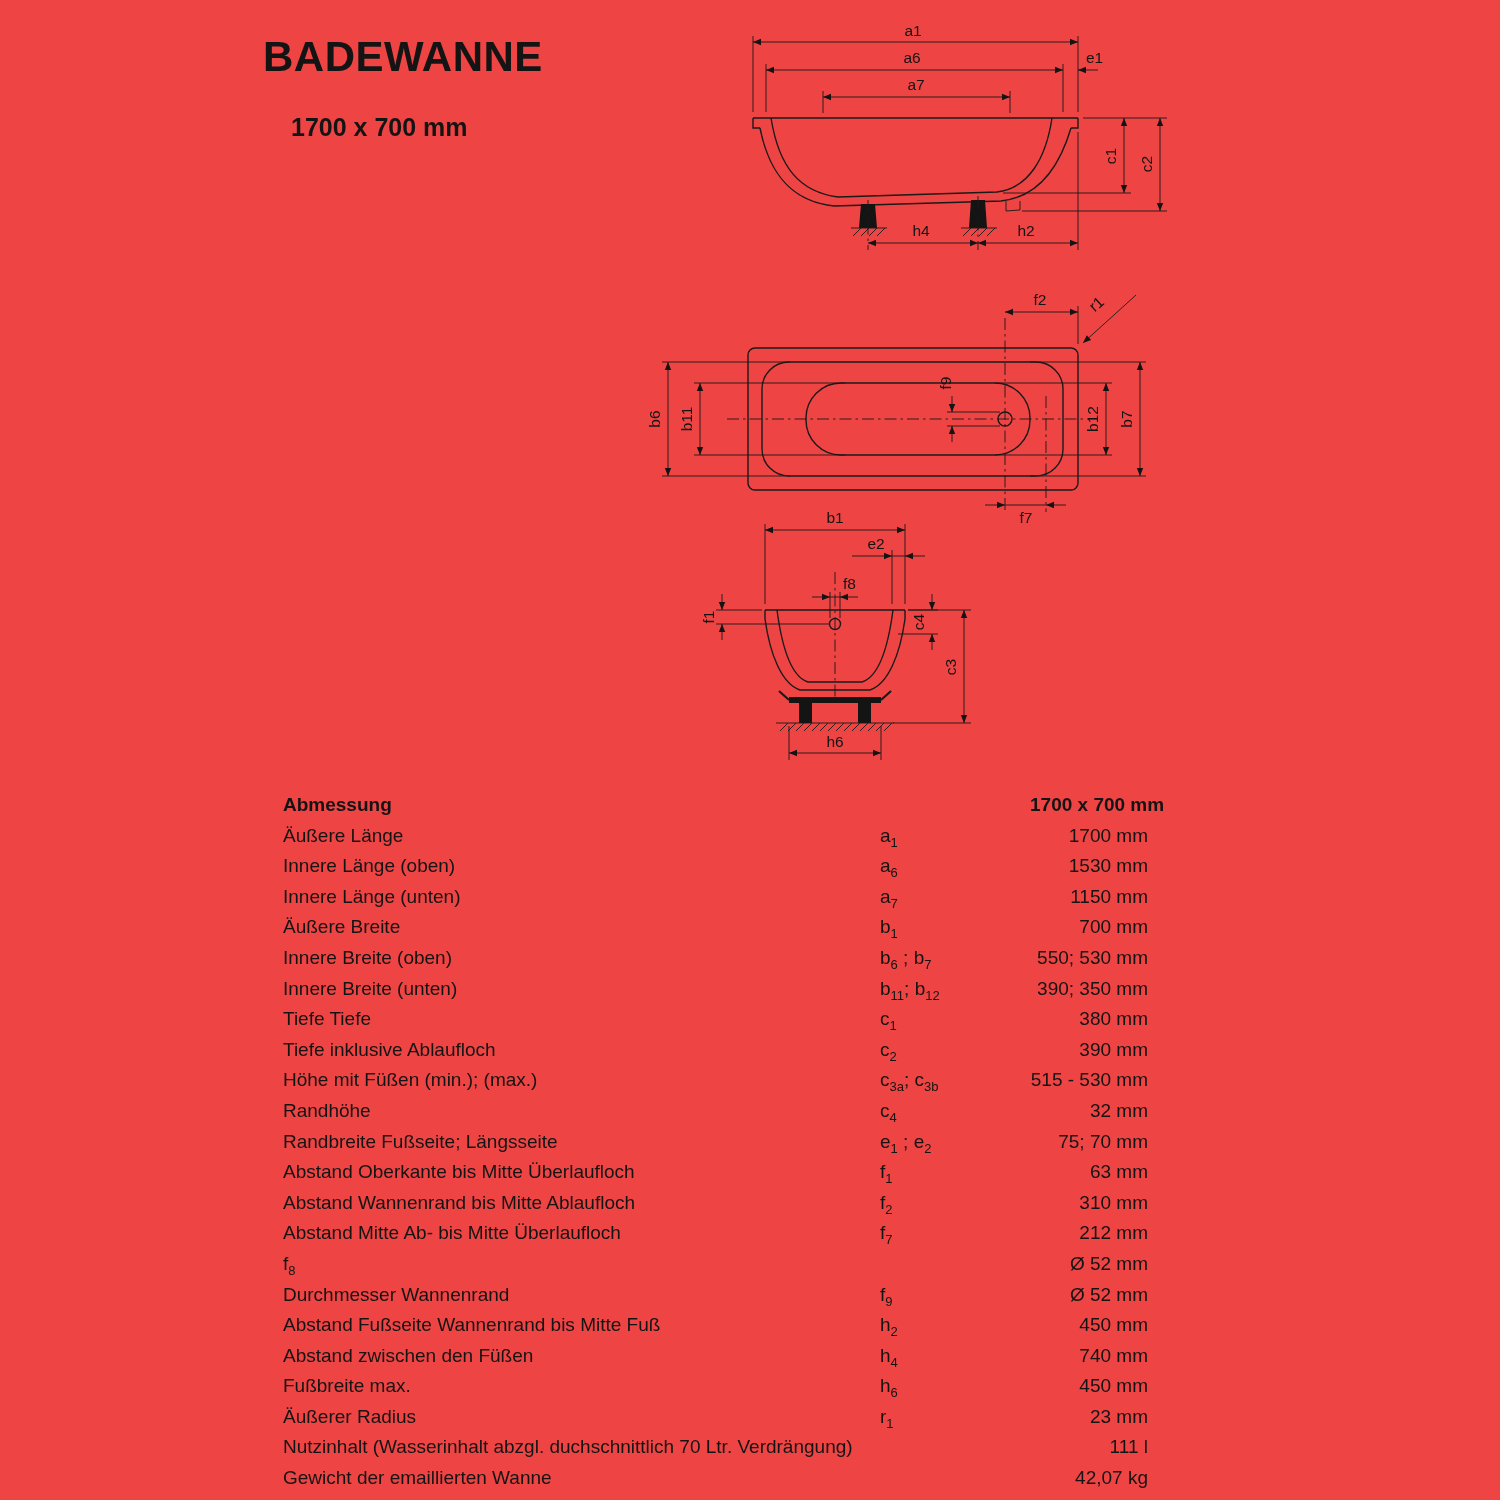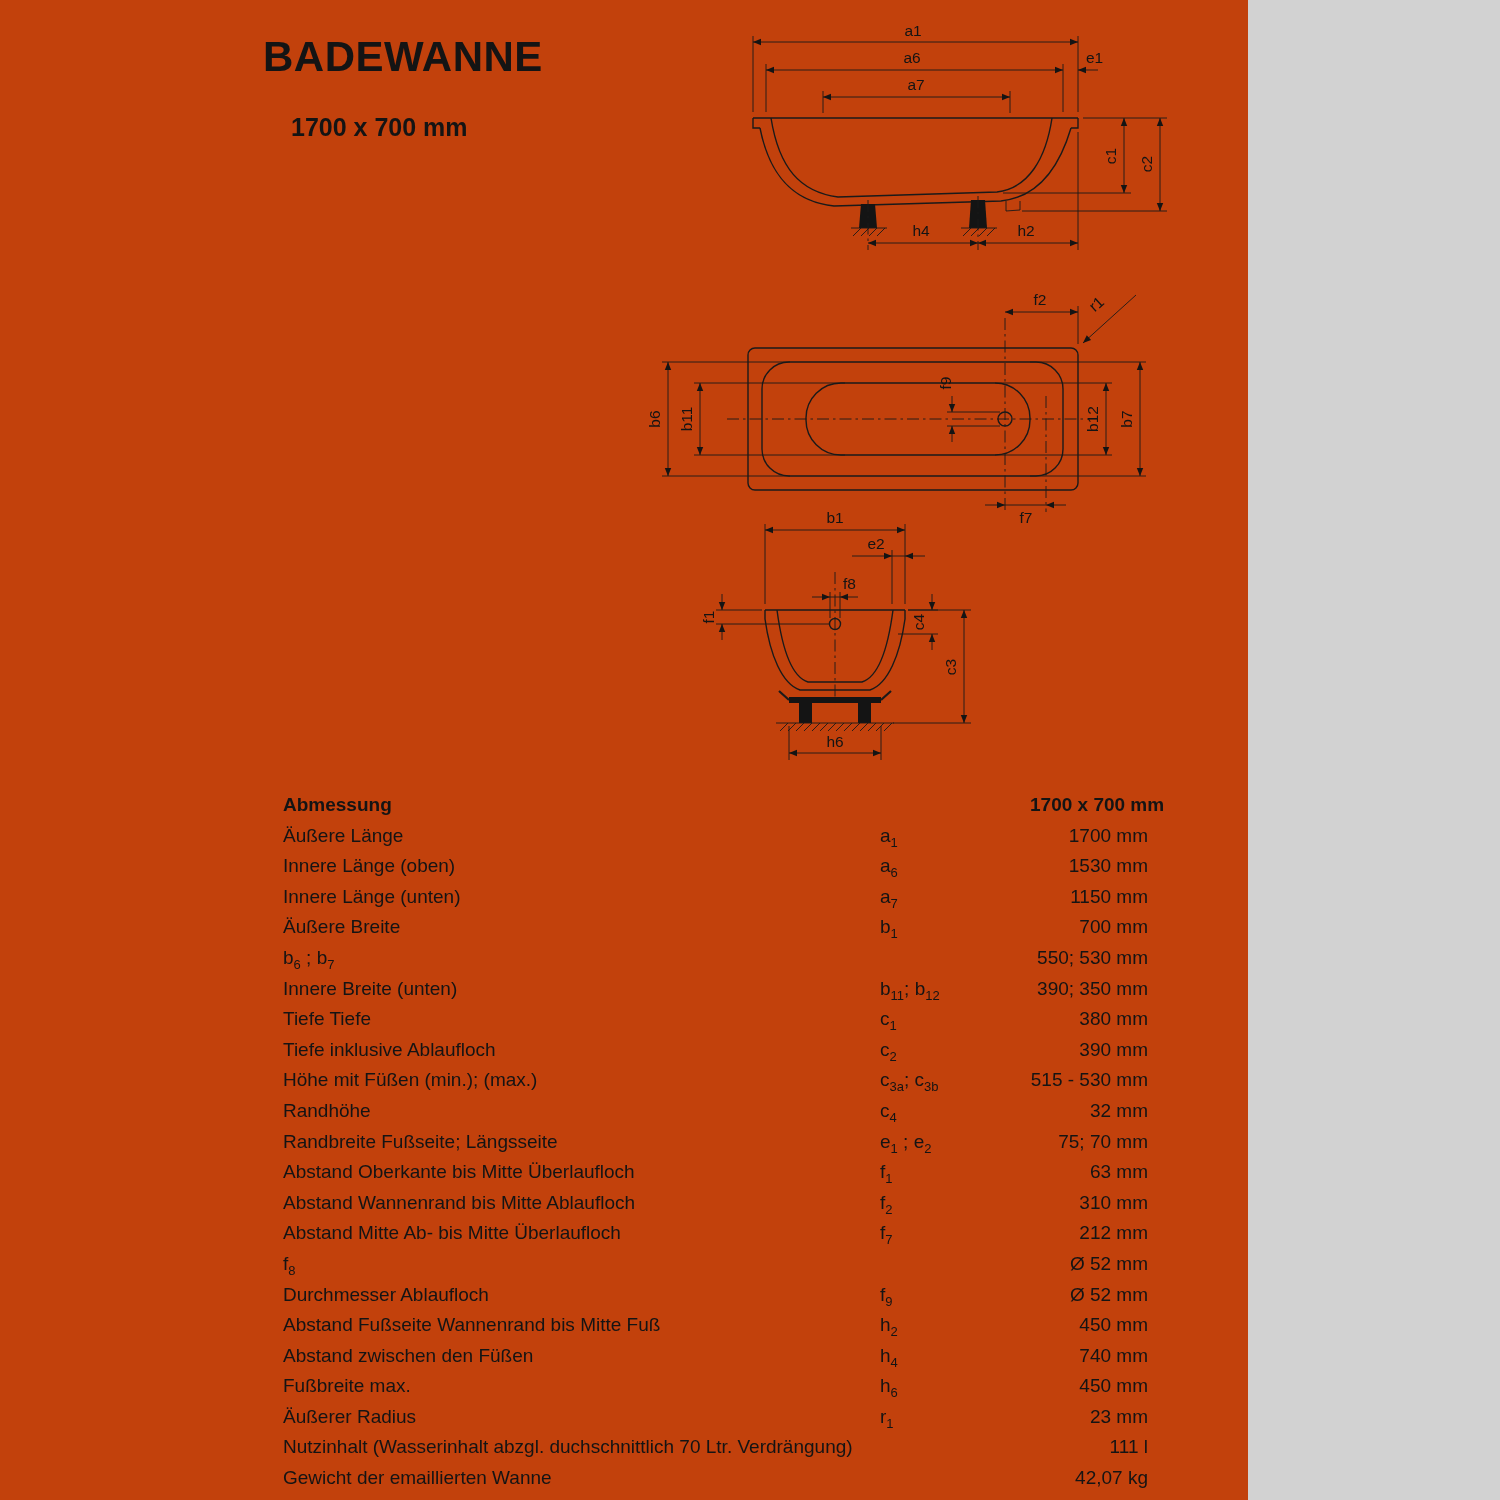--- a/index.html
+++ b/index.html
@@ -1,18 +1,18 @@
 <!DOCTYPE html>
 <html><head>
 <meta charset="utf-8">
 <style>
   * { margin:0; padding:0; box-sizing:border-box; }
   html,body { background:#d2d2d2; }
   body { font-family:"Liberation Sans", sans-serif; color:#141414; }
-  .page { position:relative; width:1248px; height:1500px; background:#c2410c; overflow:hidden; }
+  .page { position:relative; width:1500px; height:1500px; background:#ef4444; overflow:hidden; }
 
   .title { position:absolute; left:263px; top:33px; font-size:42px; font-weight:700; letter-spacing:0.5px; }
   .subtitle { position:absolute; left:291px; top:113px; font-size:25px; font-weight:700; }
 
   .drawing { position:absolute; left:0; top:0; }
   .ln   { fill:none; stroke:#1a1a1a; stroke-width:1.4; }
   .thin { fill:none; stroke:#1a1a1a; stroke-width:0.9; }
   .thk  { fill:none; stroke:#1a1a1a; stroke-width:2.2; }
   .cl   { fill:none; stroke:#1a1a1a; stroke-width:0.9; stroke-dasharray:12 4 2.5 4; }
   .blk  { fill:#141414; stroke:none; }
@@ -211,20 +211,21 @@
     <div class="col-value">1150 mm</div>
   </div>
 
   <div class="spec-row">
     <div class="col-label">Äußere Breite</div>
     <div class="col-symbol">b<sub>1</sub></div>
     <div class="col-value">700 mm</div>
   </div>
 
   <div class="spec-row">
+    <div class="col-label">Innere Breite (oben)</div>
     <div class="col-symbol">b<sub>6</sub> ; b<sub>7</sub></div>
     <div class="col-value">550; 530 mm</div>
   </div>
 
   <div class="spec-row">
     <div class="col-label">Innere Breite (unten)</div>
     <div class="col-symbol">b<sub>11</sub>; b<sub>12</sub></div>
     <div class="col-value">390; 350 mm</div>
   </div>
 
@@ -275,21 +276,21 @@
     <div class="col-symbol">f<sub>7</sub></div>
     <div class="col-value">212 mm</div>
   </div>
 
   <div class="spec-row">
     <div class="col-symbol">f<sub>8</sub></div>
     <div class="col-value">Ø 52 mm</div>
   </div>
 
   <div class="spec-row">
-    <div class="col-label">Durchmesser Ablaufloch</div>
+    <div class="col-label">Durchmesser Wannenrand</div>
     <div class="col-symbol">f<sub>9</sub></div>
     <div class="col-value">Ø 52 mm</div>
   </div>
 
   <div class="spec-row">
     <div class="col-label">Abstand Fußseite Wannenrand bis Mitte Fuß</div>
     <div class="col-symbol">h<sub>2</sub></div>
     <div class="col-value">450 mm</div>
   </div>
 

